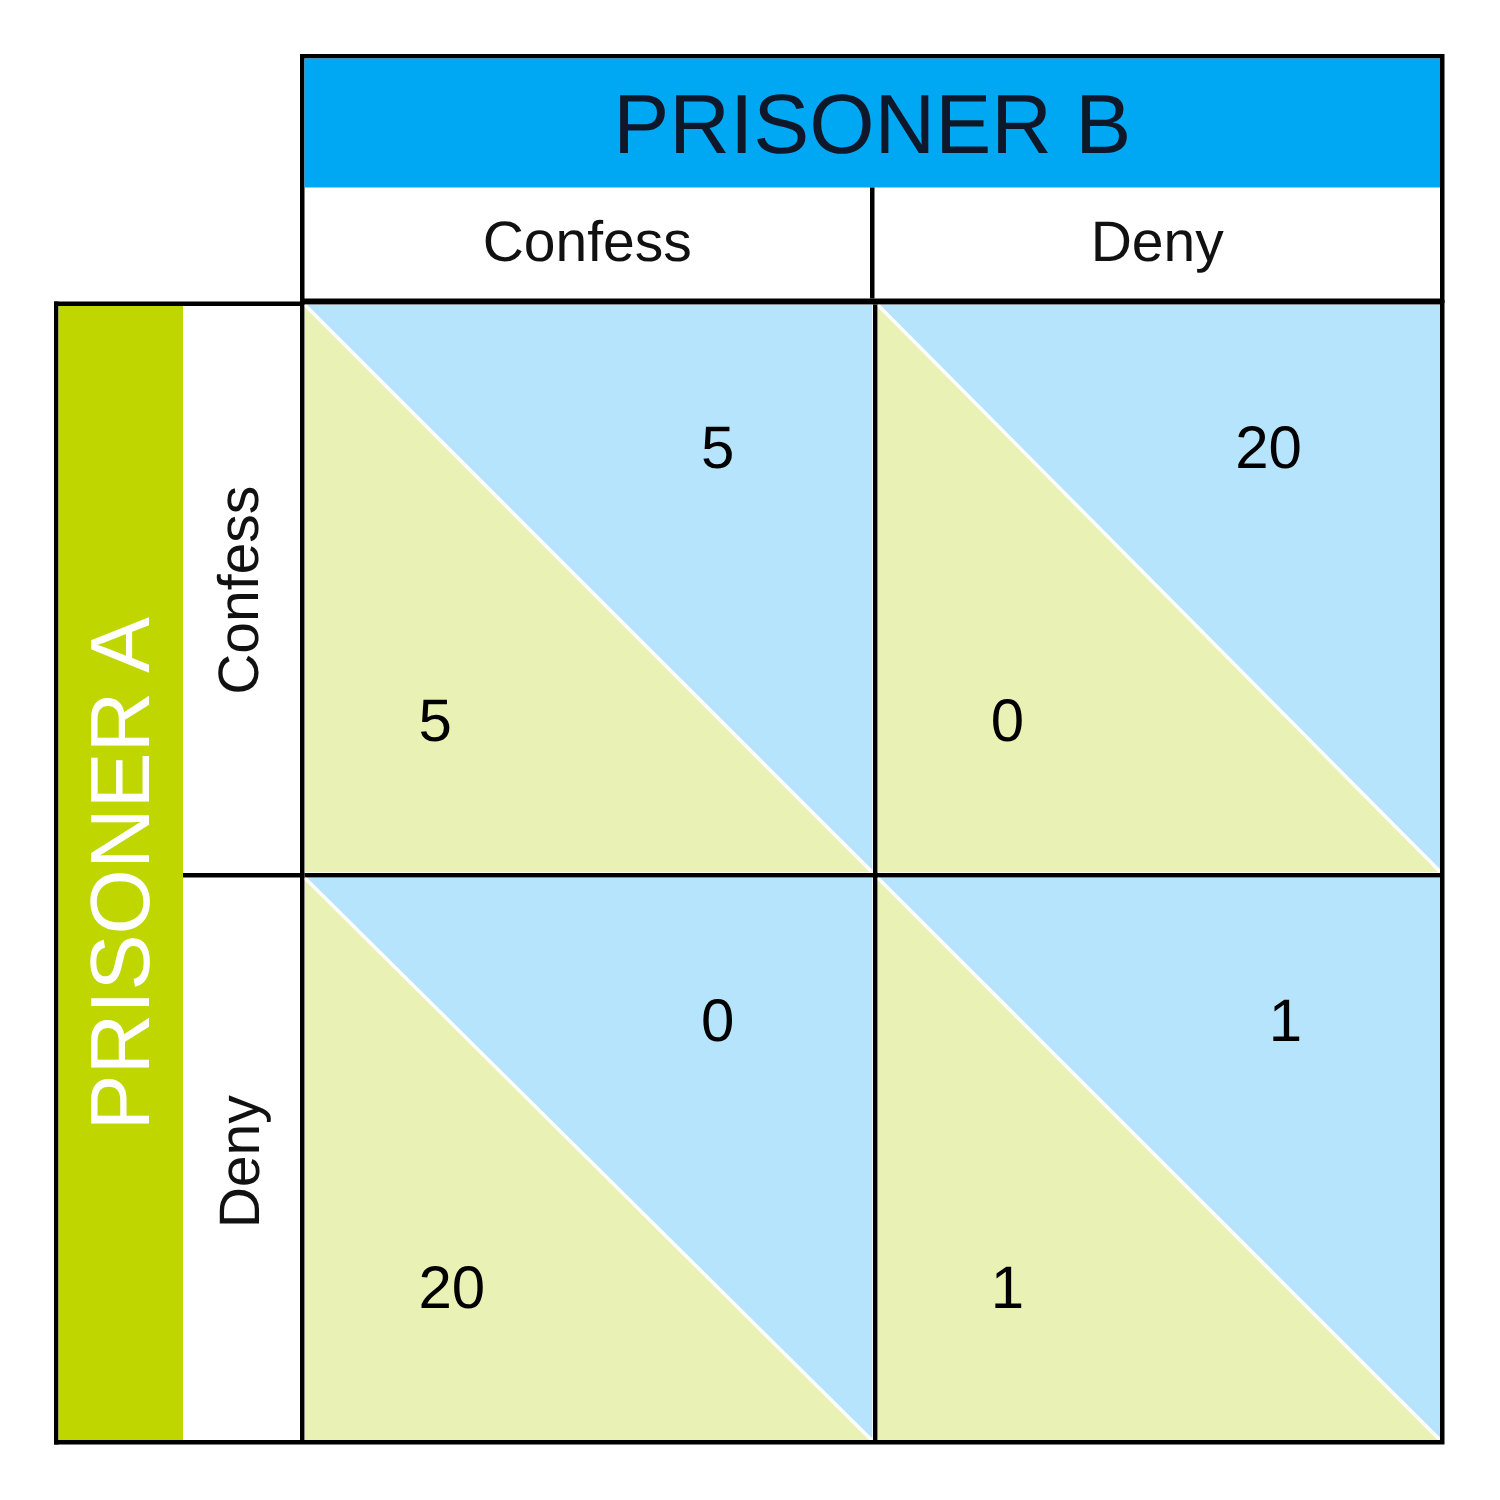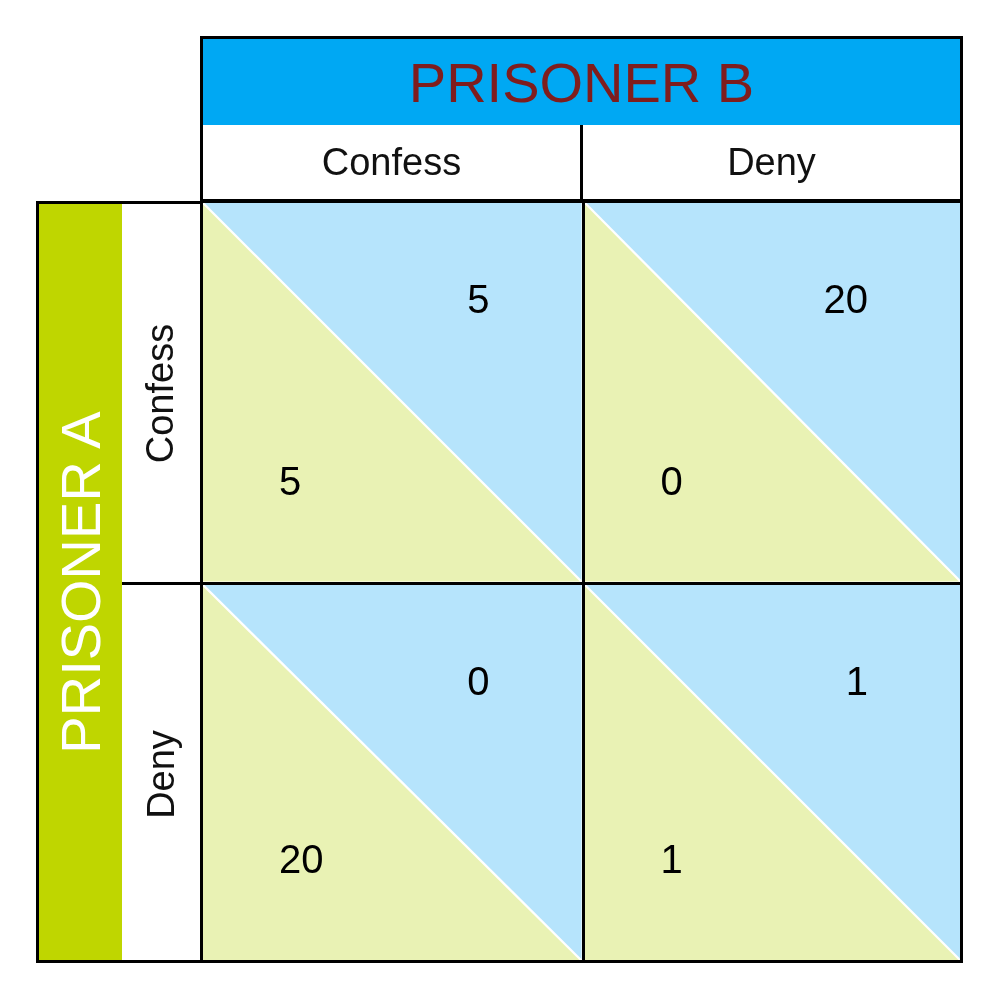--- a/index.html
+++ b/index.html
@@ -2,21 +2,21 @@
 <html><head>
 <meta charset="utf-8">
 <style>
   html, body { margin:0; padding:0; background:#ffffff; }
   body { width:1000px; height:1000px; position:relative; overflow:hidden;
          font-family:"DejaVu Sans", sans-serif; }
   .top-block { position:absolute; left:200px; top:36px; width:757px; height:160px;
                border:3px solid #000; border-bottom:3px solid #000; background:#fff; }
   .header-band { position:absolute; left:0; top:0; width:100%; height:86px; background:#00a8f3;
                  display:flex; align-items:center; justify-content:center; }
-  .header-band span { color:#7f1d1d; font-size:56px; letter-spacing:0px; font-family:"Liberation Sans", sans-serif; }
+  .header-band span { color:#0f172a; font-size:56px; letter-spacing:0px; font-family:"Liberation Sans", sans-serif; }
   .sub-row { position:absolute; left:0; top:86px; width:100%; height:74px; display:flex; }
   .sub-cell { flex:1; display:flex; align-items:center; justify-content:center;
               font-size:38px; color:#111; font-family:"Liberation Sans", sans-serif; }
   .sub-cell + .sub-cell { border-left:3px solid #000; }
 
   .left-block { position:absolute; left:36px; top:201px; width:161px; height:756px;
                 border:3px solid #000; border-right:none; background:#fff; }
   .green-band { position:absolute; left:0; top:0; width:83px; height:100%; background:#bfd600;
                 display:flex; align-items:center; justify-content:center; }
   .green-band span { transform:rotate(-90deg); white-space:nowrap; color:#fff; font-size:56px;

